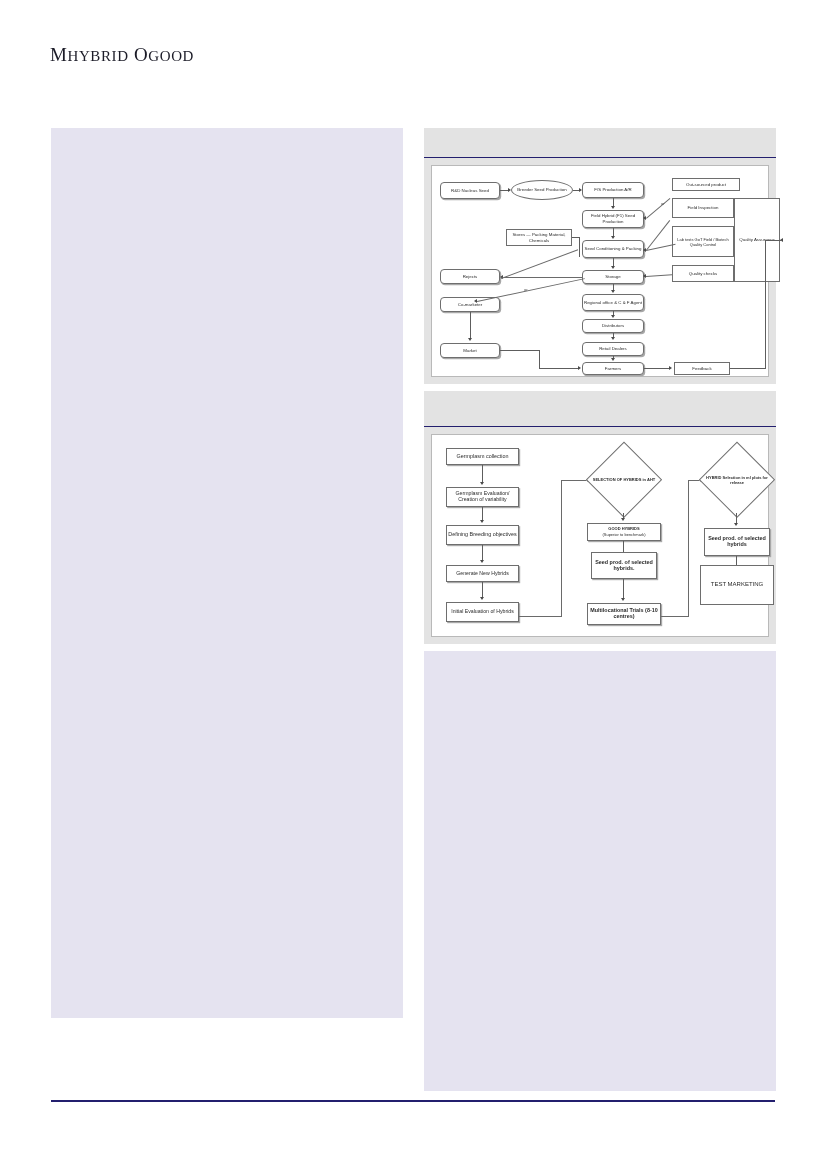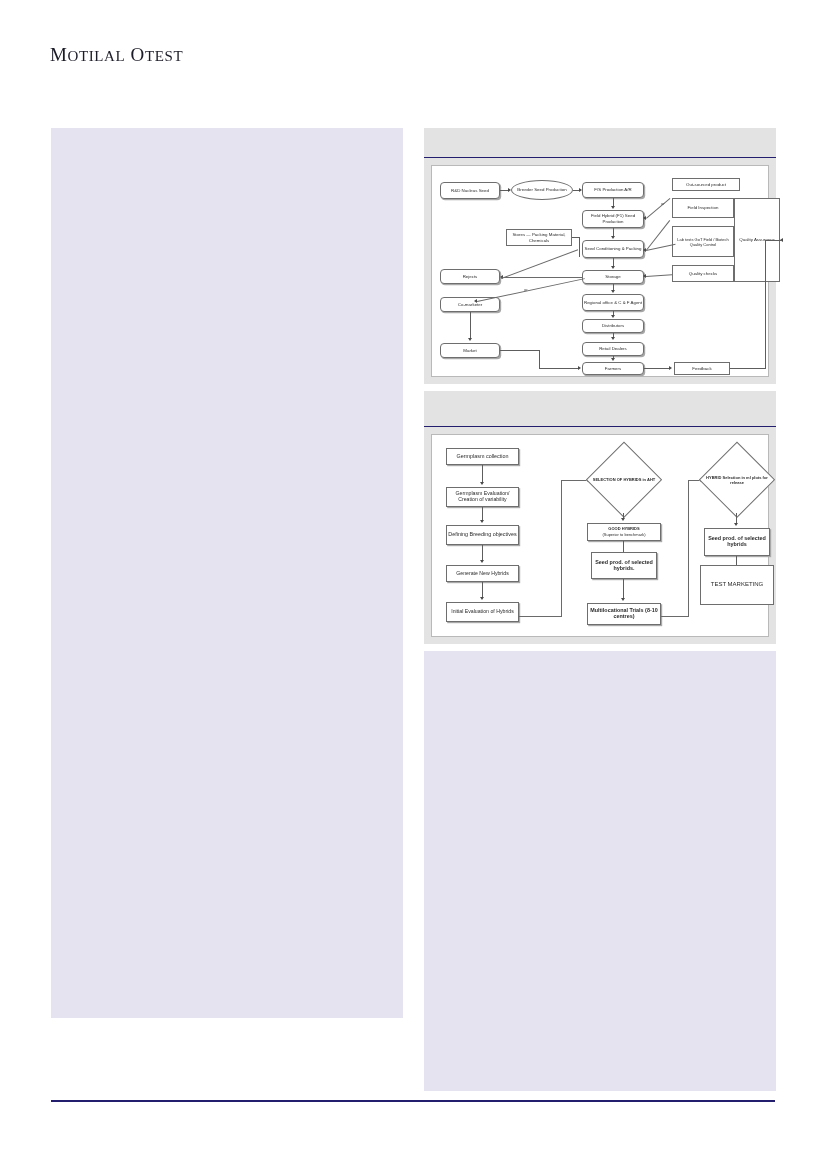--- a/index.html
+++ b/index.html
@@ -97,22 +97,22 @@
   }
   .footer-text{
     position:absolute;left:51px;top:1108px;font-size:8px;color:#231f6e;
   }
 </style>
 </head>
 <body>
 
 <div class="masthead">
   <div class="brand">
-    <span class="cap">M</span><span class="sm">OTILAL</span>
-    <span class="cap">O</span><span class="sm">TEST</span>
+    <span class="cap">M</span><span class="sm">HYBRID</span>
+    <span class="cap">O</span><span class="sm">GOOD</span>
   </div>
 </div>
 
 <div class="left-col"></div>
 
 <div class="right-col">
 
   <div class="exhibit">
     <div class="exh-caption">
       <span class="cap-text"></span>

